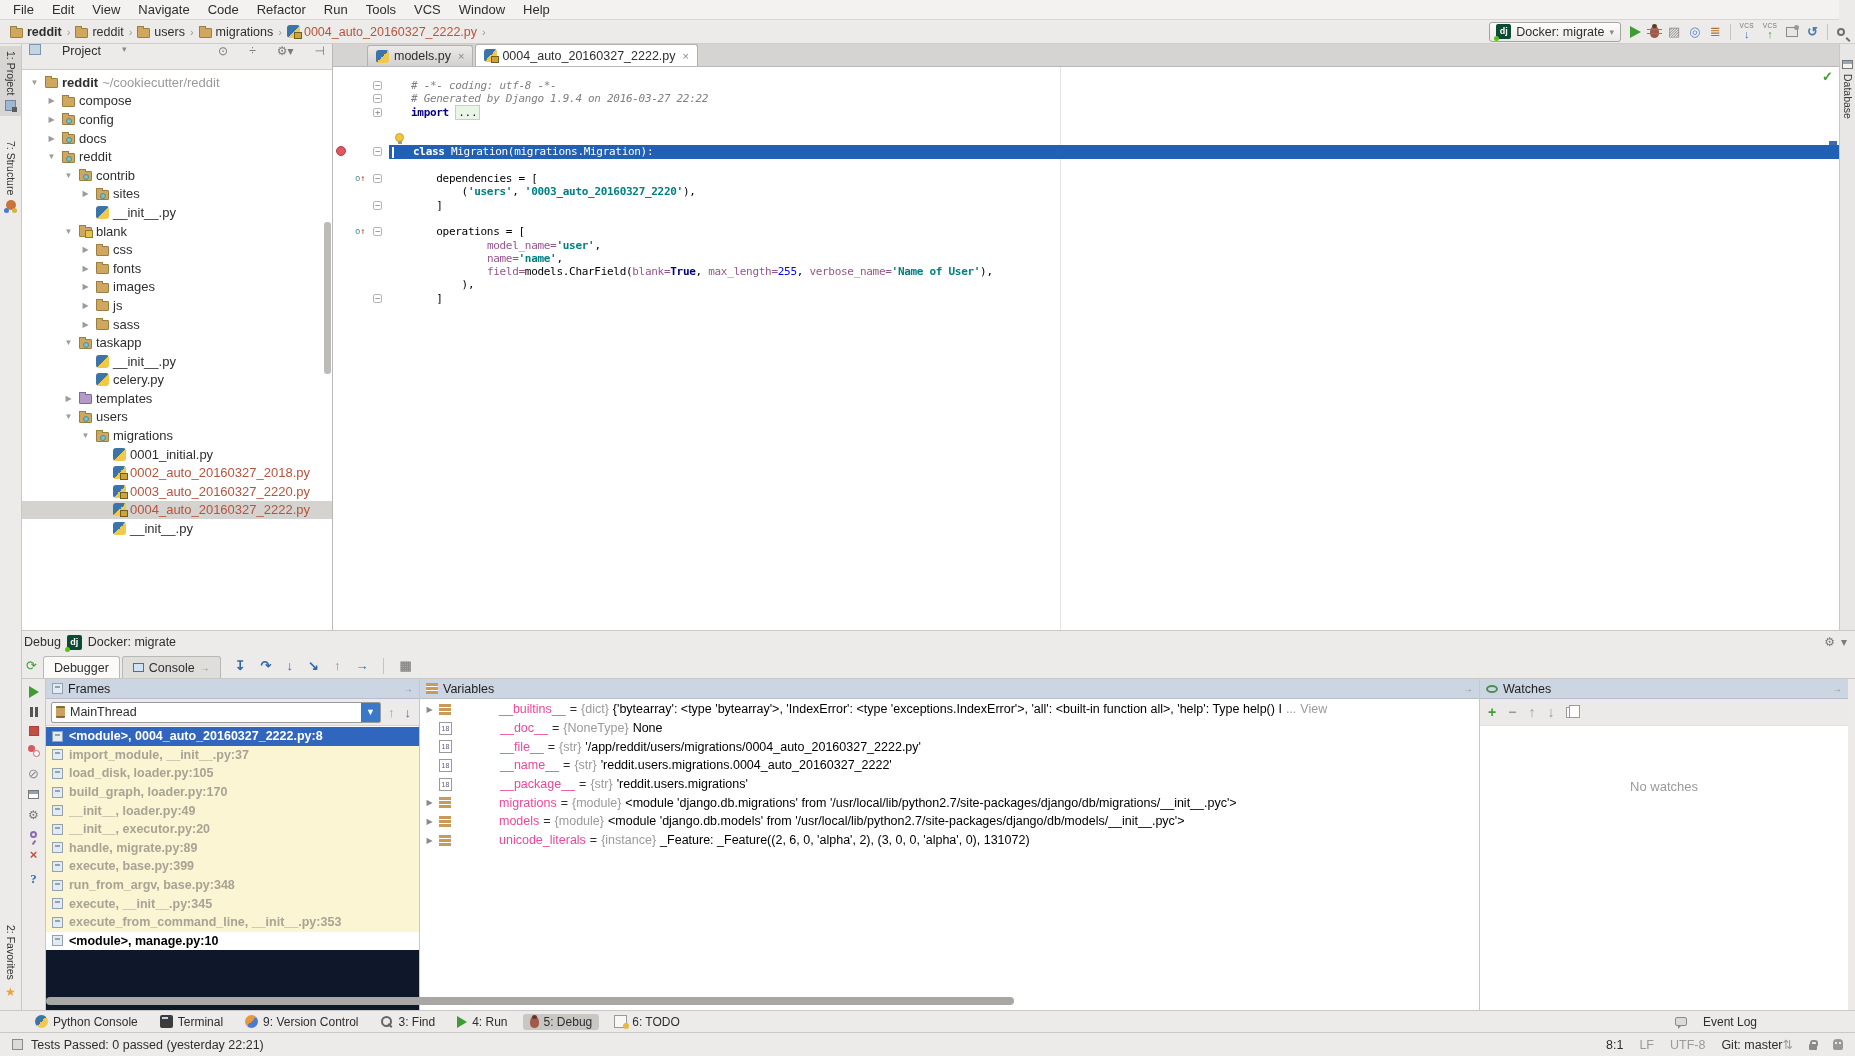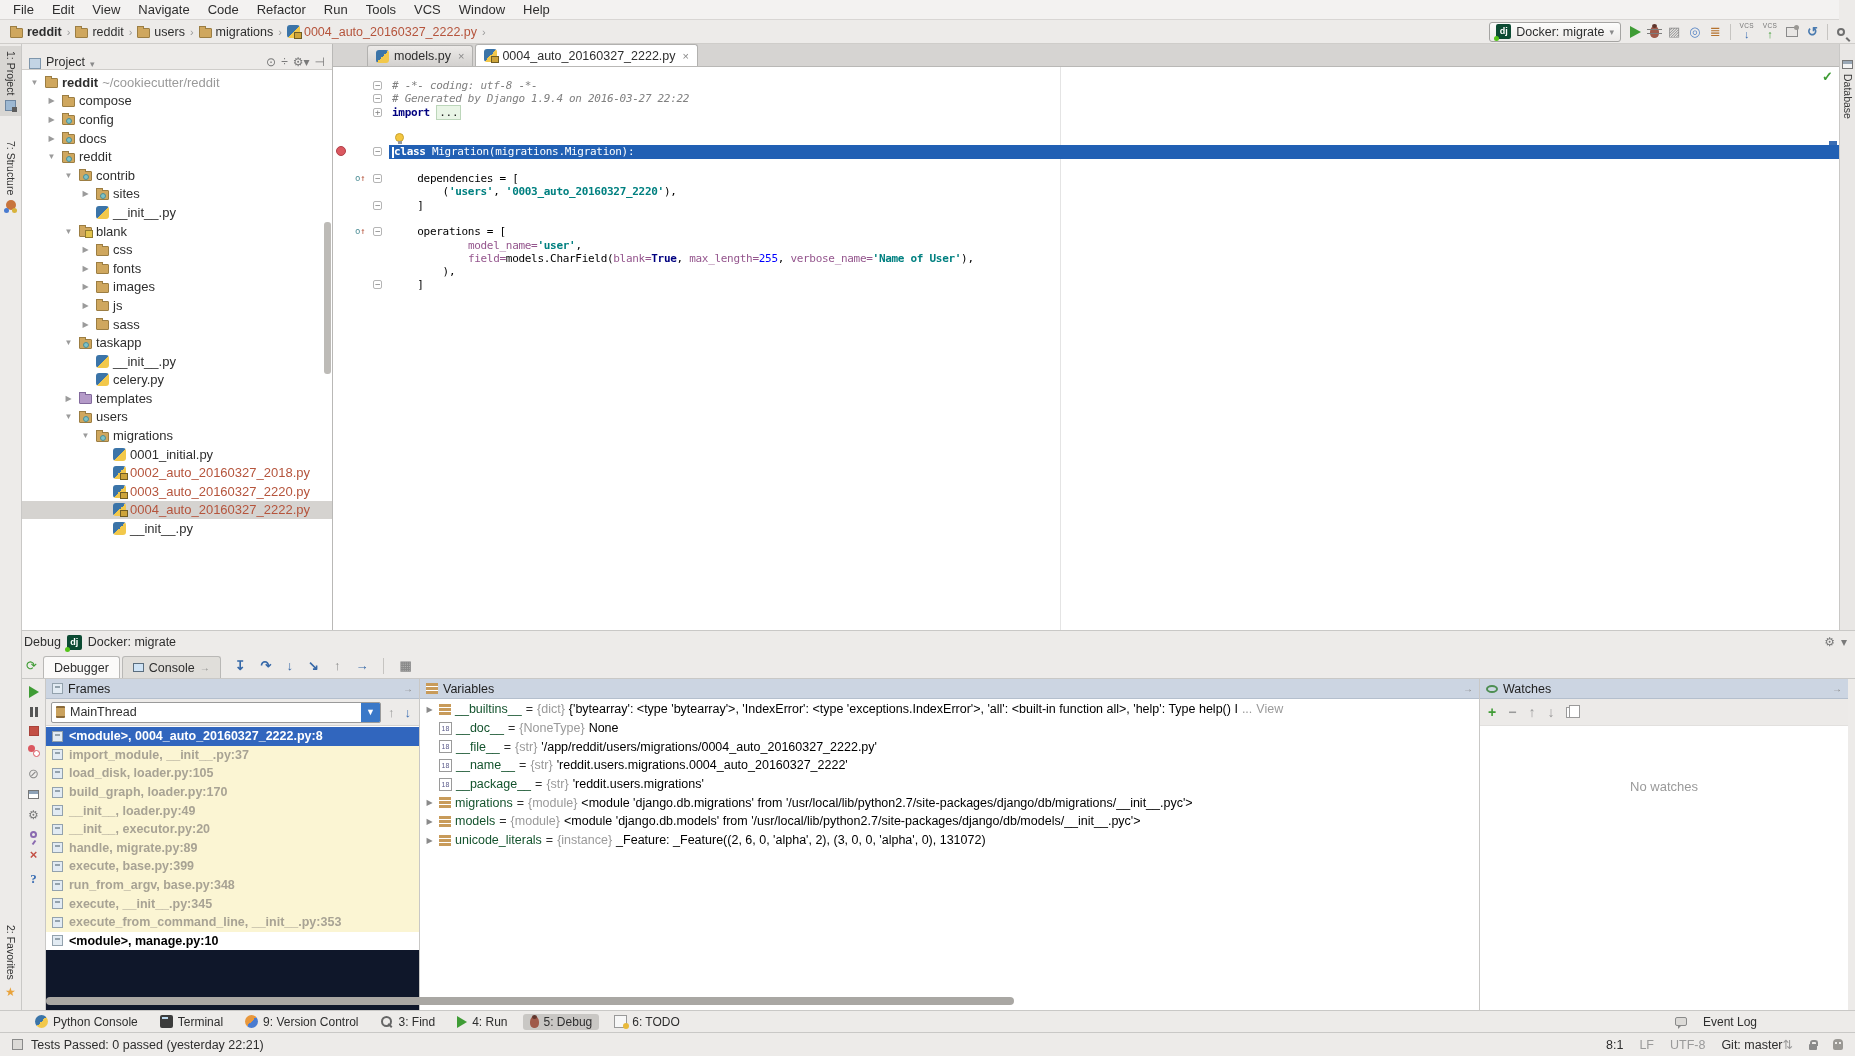--- a/index.html
+++ b/index.html
@@ -51,21 +51,21 @@
   .pstrip-ic { width:11px; height:11px; background:#9db8d2; border:1px solid #6e86a0; position:relative; }
   .pstrip-ic::after { content:""; position:absolute; right:-2px; bottom:-2px; width:5px; height:5px; background:#5d5d5d; }
   .struct-ic { width:10px; height:10px; border-radius:50%; background:#c8743c; position:relative; }
   .struct-ic::after { content:""; position:absolute; left:-2px; bottom:-3px; width:5px; height:5px; border-radius:50%; background:#4a7bd0; box-shadow:8px 0 0 #d8b33c; }
   .star { color:#e8a33c; font-size:12px; }
 
   
   #projectpanel { position:absolute; left:22px; top:44px; width:311px; bottom:426px; background:#fff;
                   border-right:1px solid #b9b8b6; }
   #phead { position:absolute; top:0; left:0; right:0; height:26px; background:#edebe9; border-bottom:1px solid #cfcdca;
-           display:flex; align-items:flex-end; gap:5px; padding:0 7px; font-size:12.5px; }
+           display:flex; align-items:flex-start; gap:21px; padding:0 7px; font-size:12.5px; }
   .pproj-ic { width:12px; height:11px; background:#c3d4e4; border:1px solid #7e96ac; }
   .hd-ic { color:#7a7a7a; font-size:12px; }
   #phead .spacer { flex:1; }
   #tree { position:absolute; top:29px; left:0; right:0; bottom:0; overflow:hidden; }
   .trow { height:18.6px; display:flex; align-items:center; gap:4px; font-size:13px; white-space:nowrap; }
   .trow.sel { background:#d5d3d0; }
   .tar { width:13px; color:#9b9b9b; font-size:8px; text-align:center; flex:none; }
   .textra { color:#9a9a9a; }
   #ptscroll { position:absolute; right:1px; top:178px; width:7px; height:152px; background:#bdbbb7; border-radius:3px; }
 
@@ -88,21 +88,21 @@
           background:linear-gradient(#eceae8,#d3d1cf); border:1px solid #b2b1af; border-bottom:none; border-radius:3px 3px 0 0; }
   .etab.act { background:#fff; height:22px; }
   .etclose { color:#888; font-size:11px; margin-left:2px; }
   #editorbody { position:absolute; left:333px; top:67px; right:16px; bottom:426px; background:#fff; overflow:hidden; }
   #marginline { position:absolute; left:727px; top:0; bottom:0; width:1px; background:#e4e4e4; }
   #acheck { position:absolute; top:2px; right:6px; color:#3f9c35; font-weight:bold; font-size:13px; }
   #stripemark { position:absolute; top:74px; right:2px; width:8px; height:4px; background:#3a6db3; }
   #code { position:absolute; top:12px; left:0; right:0; font-family:"DejaVu Sans Mono",monospace; font-size:11px; letter-spacing:-0.3px; }
   .cline { height:13.3px; line-height:13.3px; white-space:pre; position:relative; padding-left:59px; }
   .cline.exec::before { content:""; position:absolute; left:56px; right:0; top:0; bottom:0; background:#2160b4; }
-  .segs { position:relative; z-index:1; }
+  .segs { position:relative; z-index:1;margin-left:19px; }
   .tok-com { color:#808080; font-style:italic; }
   .tok-kw { color:#000080; font-weight:bold; }
   .tok-str { color:#008080; font-weight:bold; }
   .tok-num { color:#0000ff; }
   .tok-kwarg { color:#94558d; }
   .tok-pl { color:#000; }
   .tok-folded { background:#e9f5e6; border:1px solid #bcd6ba; color:#222; padding:0 2px; }
   .exec .tok-kw,.exec .tok-pl { color:#fff; }
   .bp { position:absolute; left:3px; top:1px; width:10px; height:10px; border-radius:50%; background:#db5860; border:1px solid #b04048; z-index:2; }
   .attr-ic { position:absolute; left:22px; top:0; font-size:9px; color:#4d8e96; z-index:2; }
@@ -169,21 +169,21 @@
   .thr-arrow { font-size:13px; font-weight:bold; padding:0 3px; }
   #framelist { position:absolute; top:48px; left:0; right:0; bottom:0; background:#0f172a;font-weight:bold; }
   .frow { height:18.6px; display:flex; align-items:center; gap:6px; padding-left:6px; font-size:12.5px;
           background:#fbf5d3; color:#a8a394; white-space:nowrap; }
   .frow.user { background:#fff; color:#000; }
   .frow.sel { background:#3166be; color:#fff; }
 
   #varlist { position:absolute; top:21px; left:0; right:0; bottom:0; overflow:hidden; }
   .vrow { height:18.7px; display:flex; align-items:center; gap:4px; padding-left:4px; font-size:12.5px; white-space:nowrap; }
   .varrow { width:11px; color:#8a8a8a; font-size:8px; text-align:center; flex:none; }
-  .vname { color:#14532d; }
+  .vname { color:#ec4899;margin-left:44px; }
   .vtype { color:#9a9a9a; }
   .vval { color:#000; }
   .vell,.vlink { color:#9a9a9a; }
 
   #watchtools { height:27px; display:flex; align-items:center; gap:12px; padding:0 8px; border-bottom:1px solid #e2e0de; background:#eceae8; font-size:14px; }
   .plus { color:#3f9c35; font-weight:bold; }
   .minus,.garrow { color:#9a9a9a; font-weight:bold; }
   .copyic { width:9px; height:11px; border:1px solid #9a9a9a; background:#fff; position:relative; }
   .copyic::after { content:""; position:absolute; left:2px; top:-3px; width:9px; height:11px; border:1px solid #9a9a9a; background:#fff; }
   #nowatches { position:absolute; top:100px; left:0; right:0; text-align:center; color:#9a9a9a; font-size:13px; }
@@ -472,20 +472,21 @@
       <div class="cline"><span class="segs"></span></div>
       <div class="cline"><span class="bulb"></span><span class="segs"></span></div>
       <div class="cline exec"><span class="bp"></span><span class="fold">−</span><span class="caret"></span><span class="segs"><span class="tok-kw">class</span><span class="tok-pl"> Migration(migrations.Migration):</span></span></div>
       <div class="cline"><span class="segs"></span></div>
       <div class="cline"><span class="attr-ic">o</span><span class="fold">−</span><span class="segs"><span class="tok-pl">    dependencies = [</span></span></div>
       <div class="cline"><span class="segs"><span class="tok-pl">        (</span><span class="tok-str">'users'</span><span class="tok-pl">, </span><span class="tok-str">'0003_auto_20160327_2220'</span><span class="tok-pl">),</span></span></div>
       <div class="cline"><span class="fold">−</span><span class="segs"><span class="tok-pl">    ]</span></span></div>
       <div class="cline"><span class="segs"></span></div>
       <div class="cline"><span class="attr-ic">o</span><span class="fold">−</span><span class="segs"><span class="tok-pl">    operations = [</span></span></div>
       <div class="cline"><span class="segs"><span class="tok-pl">            </span><span class="tok-kwarg">model_name=</span><span class="tok-str">'user'</span><span class="tok-pl">,</span></span></div>
+      <div class="cline"><span class="segs"><span class="tok-pl">            </span><span class="tok-kwarg">name=</span><span class="tok-str">'name'</span><span class="tok-pl">,</span></span></div>
       <div class="cline"><span class="segs"><span class="tok-pl">            </span><span class="tok-kwarg">field=</span><span class="tok-pl">models.CharField(</span><span class="tok-kwarg">blank=</span><span class="tok-kw">True</span><span class="tok-pl">, </span><span class="tok-kwarg">max_length=</span><span class="tok-num">255</span><span class="tok-pl">, </span><span class="tok-kwarg">verbose_name=</span><span class="tok-str">'Name of User'</span><span class="tok-pl">),</span></span></div>
       <div class="cline"><span class="segs"><span class="tok-pl">        ),</span></span></div>
       <div class="cline"><span class="fold">−</span><span class="segs"><span class="tok-pl">    ]</span></span></div>
     </div>
   <div id="acheck">✓</div>
   <div id="stripemark"></div>
 </div>
 
 <div id="rightstrip">
   <div id="dbtab">

